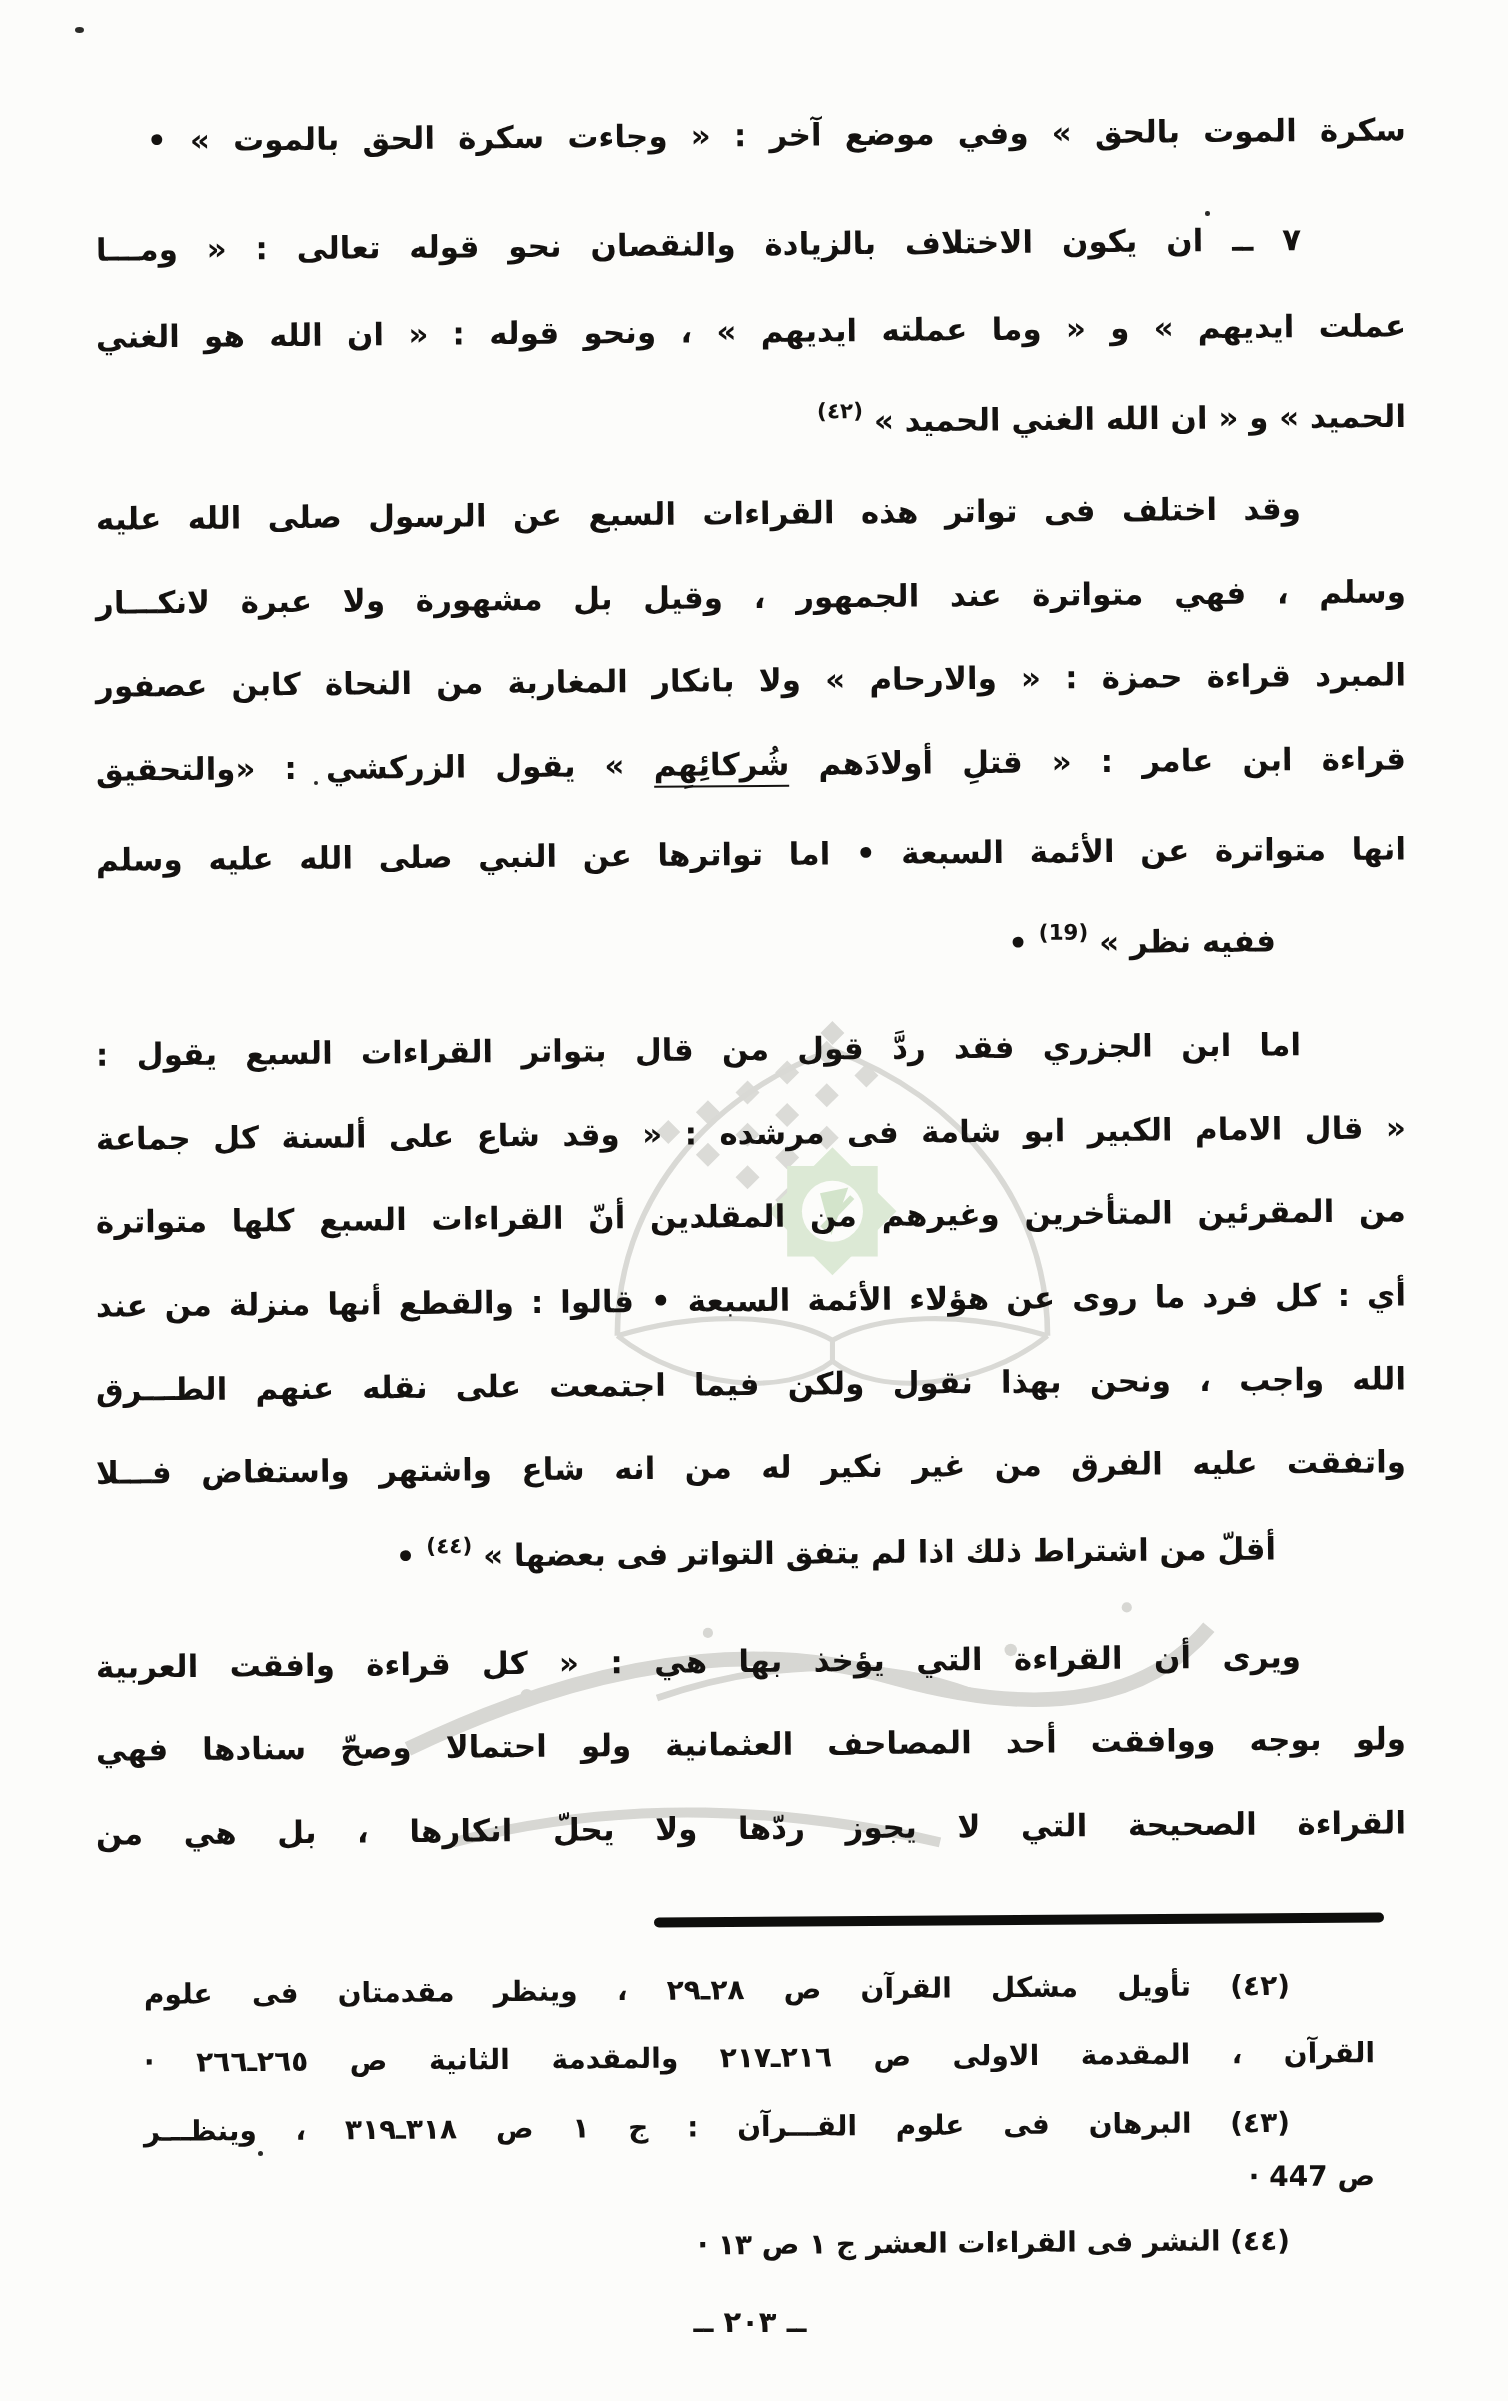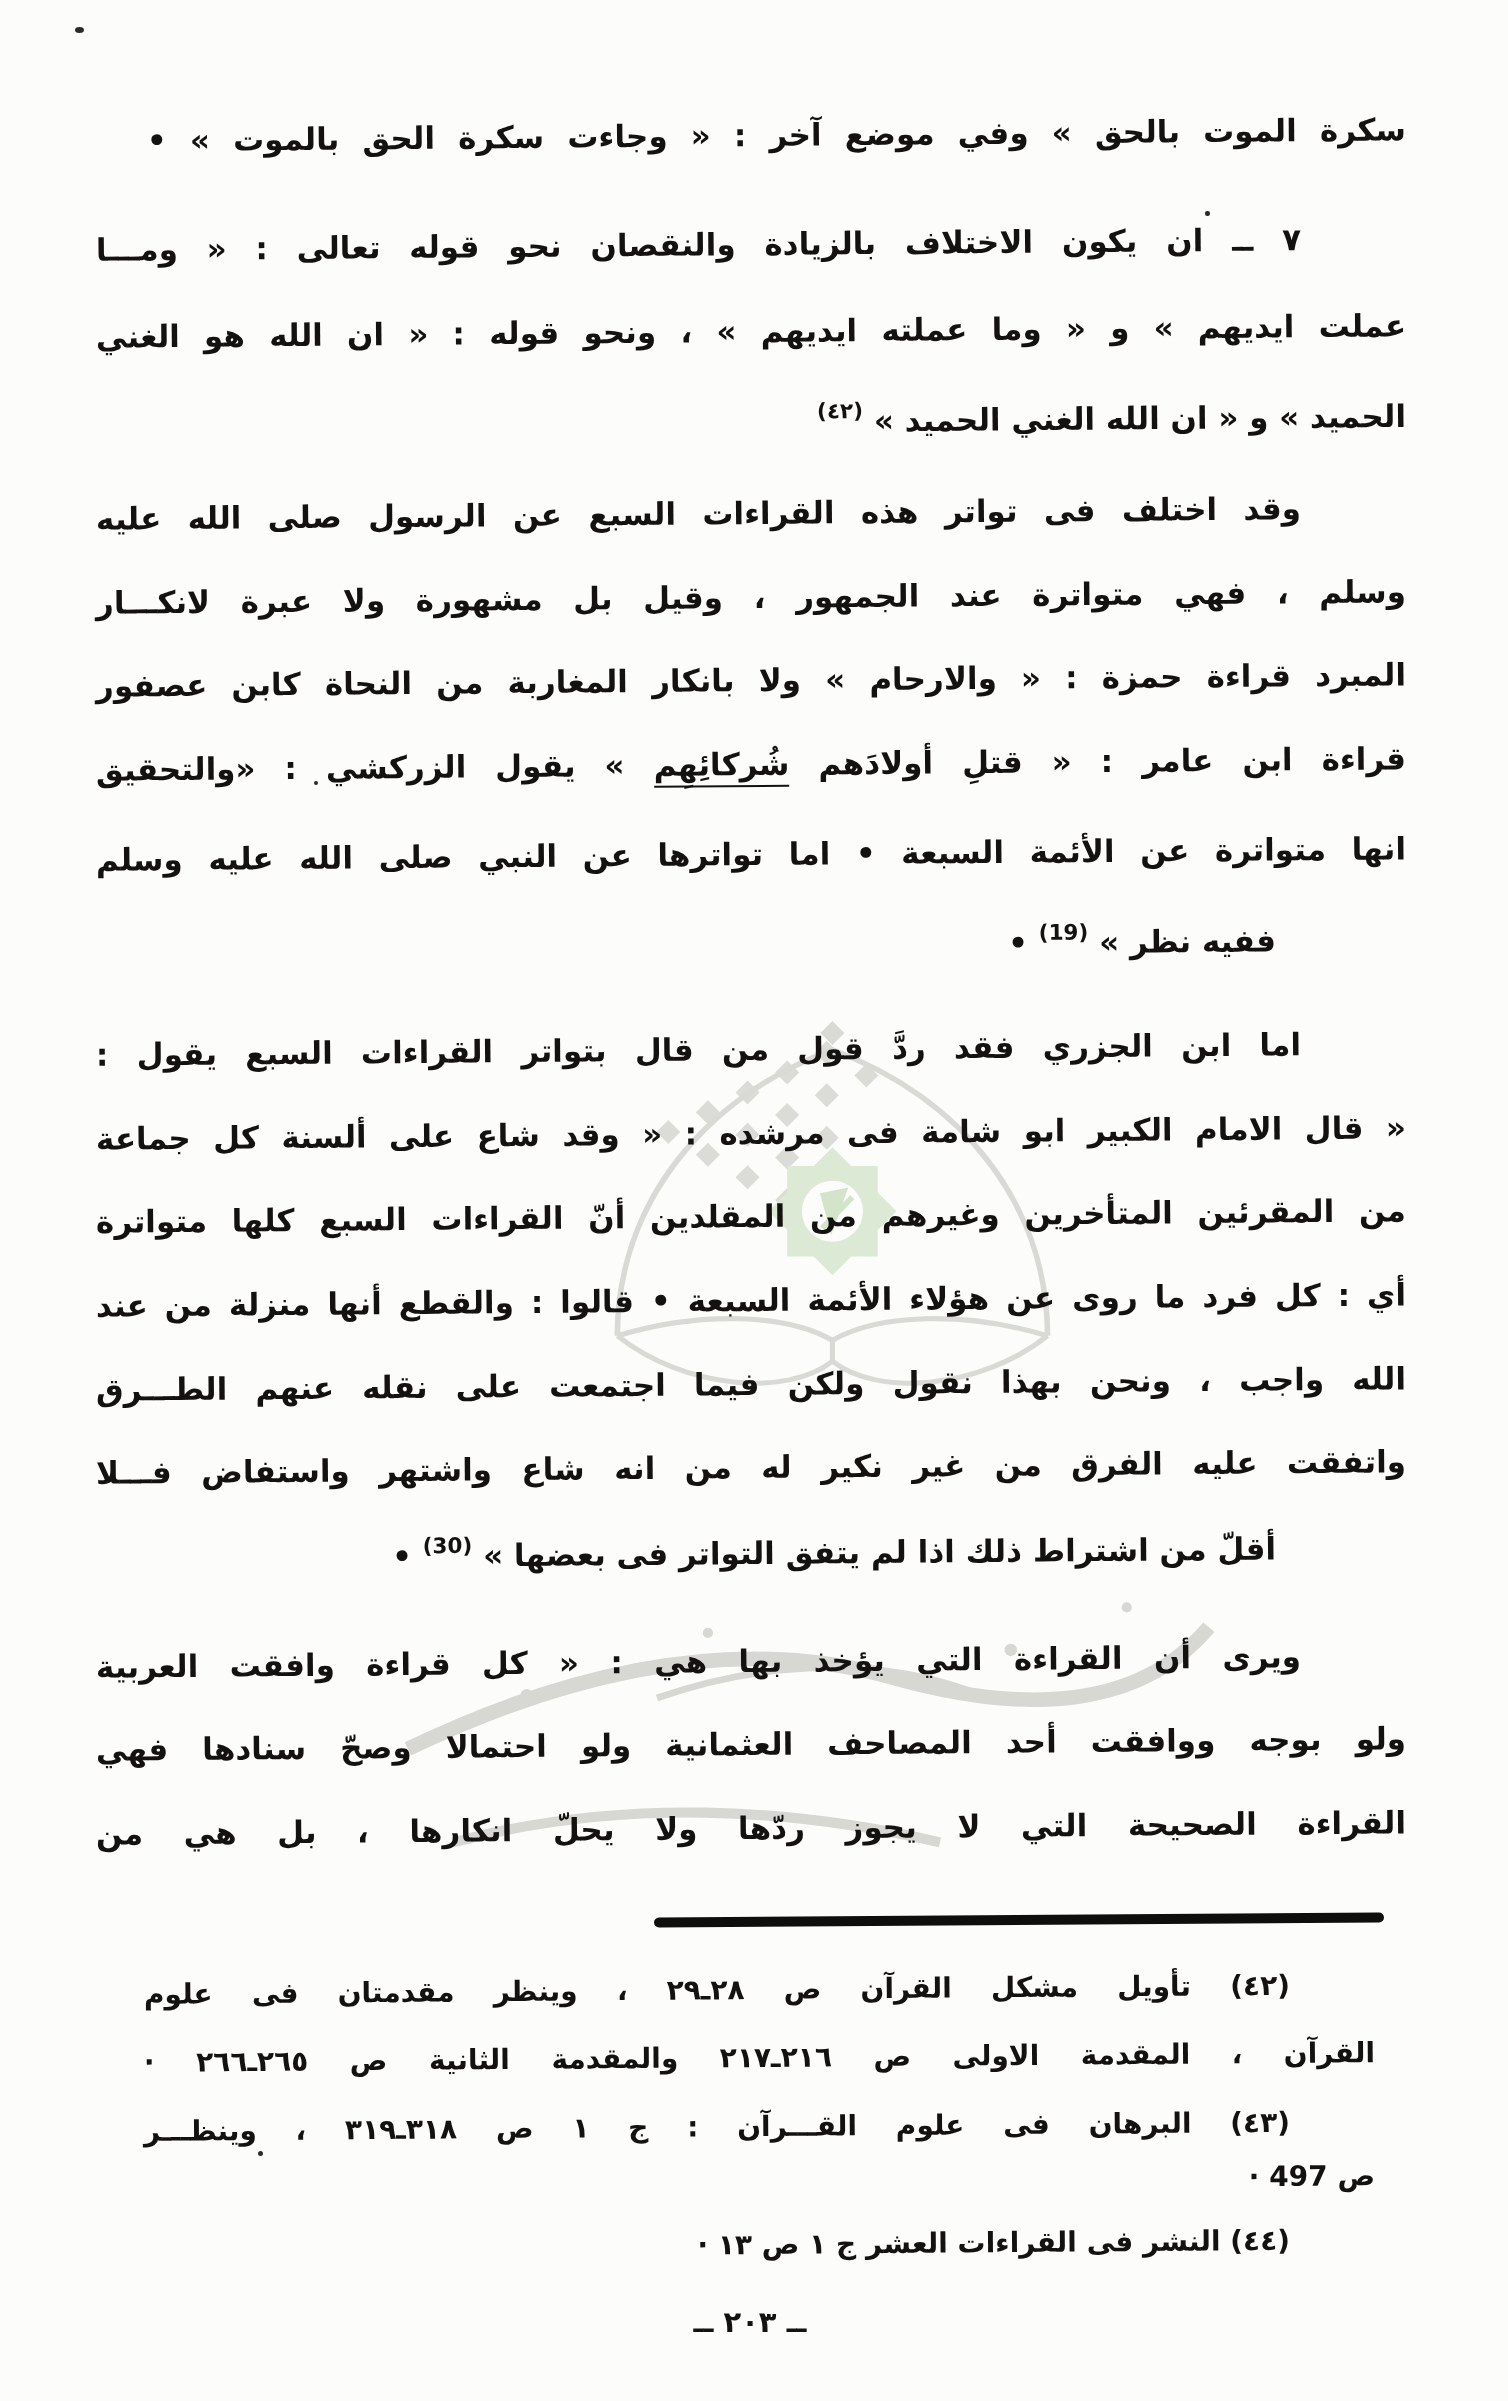--- a/index.html
+++ b/index.html
@@ -111,31 +111,31 @@
   <div class="mline jl" style="top:658px;"><span>المبرد قراءة حمزة : « والارحام » ولا بانكار المغاربة من النحاة كابن عصفور</span></div>
   <div class="mline jl" style="top:742px;"><span>قراءة ابن عامر : « قتلِ أولادَهم </span><span class="uline">شُركائِهِم</span><span> » يقول الزركشي : «والتحقيق</span></div>
   <div class="mline jl" style="top:832px;"><span>انها متواترة عن الأئمة السبعة • اما تواترها عن النبي صلى الله عليه وسلم</span></div>
   <div class="mline rl" style="top:920px;right:232px;"><span>ففيه نظر » </span><span class="fnref">(19)</span><span> •</span></div>
   <div class="mline jl ind" style="top:1027px;"><span>اما ابن الجزري فقد ردَّ قول من قال بتواتر القراءات السبع يقول :</span></div>
   <div class="mline jl" style="top:1111px;"><span>« قال الامام الكبير ابو شامة فى مرشده : « وقد شاع على ألسنة كل جماعة</span></div>
   <div class="mline jl" style="top:1194px;"><span>من المقرئين المتأخرين وغيرهم من المقلدين أنّ القراءات السبع كلها متواترة</span></div>
   <div class="mline jl" style="top:1278px;"><span>أي : كل فرد ما روى عن هؤلاء الأئمة السبعة • قالوا : والقطع أنها منزلة من عند</span></div>
   <div class="mline jl" style="top:1362px;"><span>الله واجب ، ونحن بهذا نقول ولكن فيما اجتمعت على نقله عنهم الطـــرق</span></div>
   <div class="mline jl" style="top:1445px;"><span>واتفقت عليه الفرق من غير نكير له من انه شاع واشتهر واستفاض فـــلا</span></div>
-  <div class="mline rl" style="top:1528px;right:232px;"><span>أقلّ من اشتراط ذلك اذا لم يتفق التواتر فى بعضها » </span><span class="fnref">(30)</span><span> •</span></div>
+  <div class="mline rl" style="top:1528px;right:232px;"><span>أقلّ من اشتراط ذلك اذا لم يتفق التواتر فى بعضها » </span><span class="fnref">(٤٤)</span><span> •</span></div>
   <div class="mline jl ind" style="top:1639px;"><span>ويرى أن القراءة التي يؤخذ بها هي : « كل قراءة وافقت العربية</span></div>
   <div class="mline jl" style="top:1722px;"><span>ولو بوجه ووافقت أحد المصاحف العثمانية ولو احتمالا وصحّ سنادها فهي</span></div>
   <div class="mline jl" style="top:1806px;"><span>القراءة الصحيحة التي لا يجوز ردّها ولا يحلّ انكارها ، بل هي من</span></div>
 
   <div class="sep"></div>
 
   <div class="fline jl find" style="top:1970px;"><span>(٤٢) تأويل مشكل القرآن ص ٢٨ـ٢٩ ، وينظر مقدمتان فى علوم</span></div>
   <div class="fline jl" style="top:2038px;"><span>القرآن ، المقدمة الاولى ص ٢١٦ـ٢١٧ والمقدمة الثانية ص ٢٦٥ـ٢٦٦ ·</span></div>
   <div class="fline jl find" style="top:2107px;"><span>(٤٣) البرهان فى علوم القـــرآن : ج ١ ص ٣١٨ـ٣١٩ ، وينظـــر</span></div>
-  <div class="fline rl" style="top:2161px;"><span>ص 497 ·</span></div>
+  <div class="fline rl" style="top:2161px;"><span>ص 447 ·</span></div>
   <div class="fline rl find" style="top:2225px;"><span>(٤٤) النشر فى القراءات العشر ج ١ ص ١٣ ·</span></div>
 
   <div class="pageno">ــ ٢٠٣ ــ</div>
 
   <div class="speck s1"></div>
   <div class="speck s2"></div>
   <div class="speck s3"></div>
   <div class="speck s4"></div>
 
 </div>

